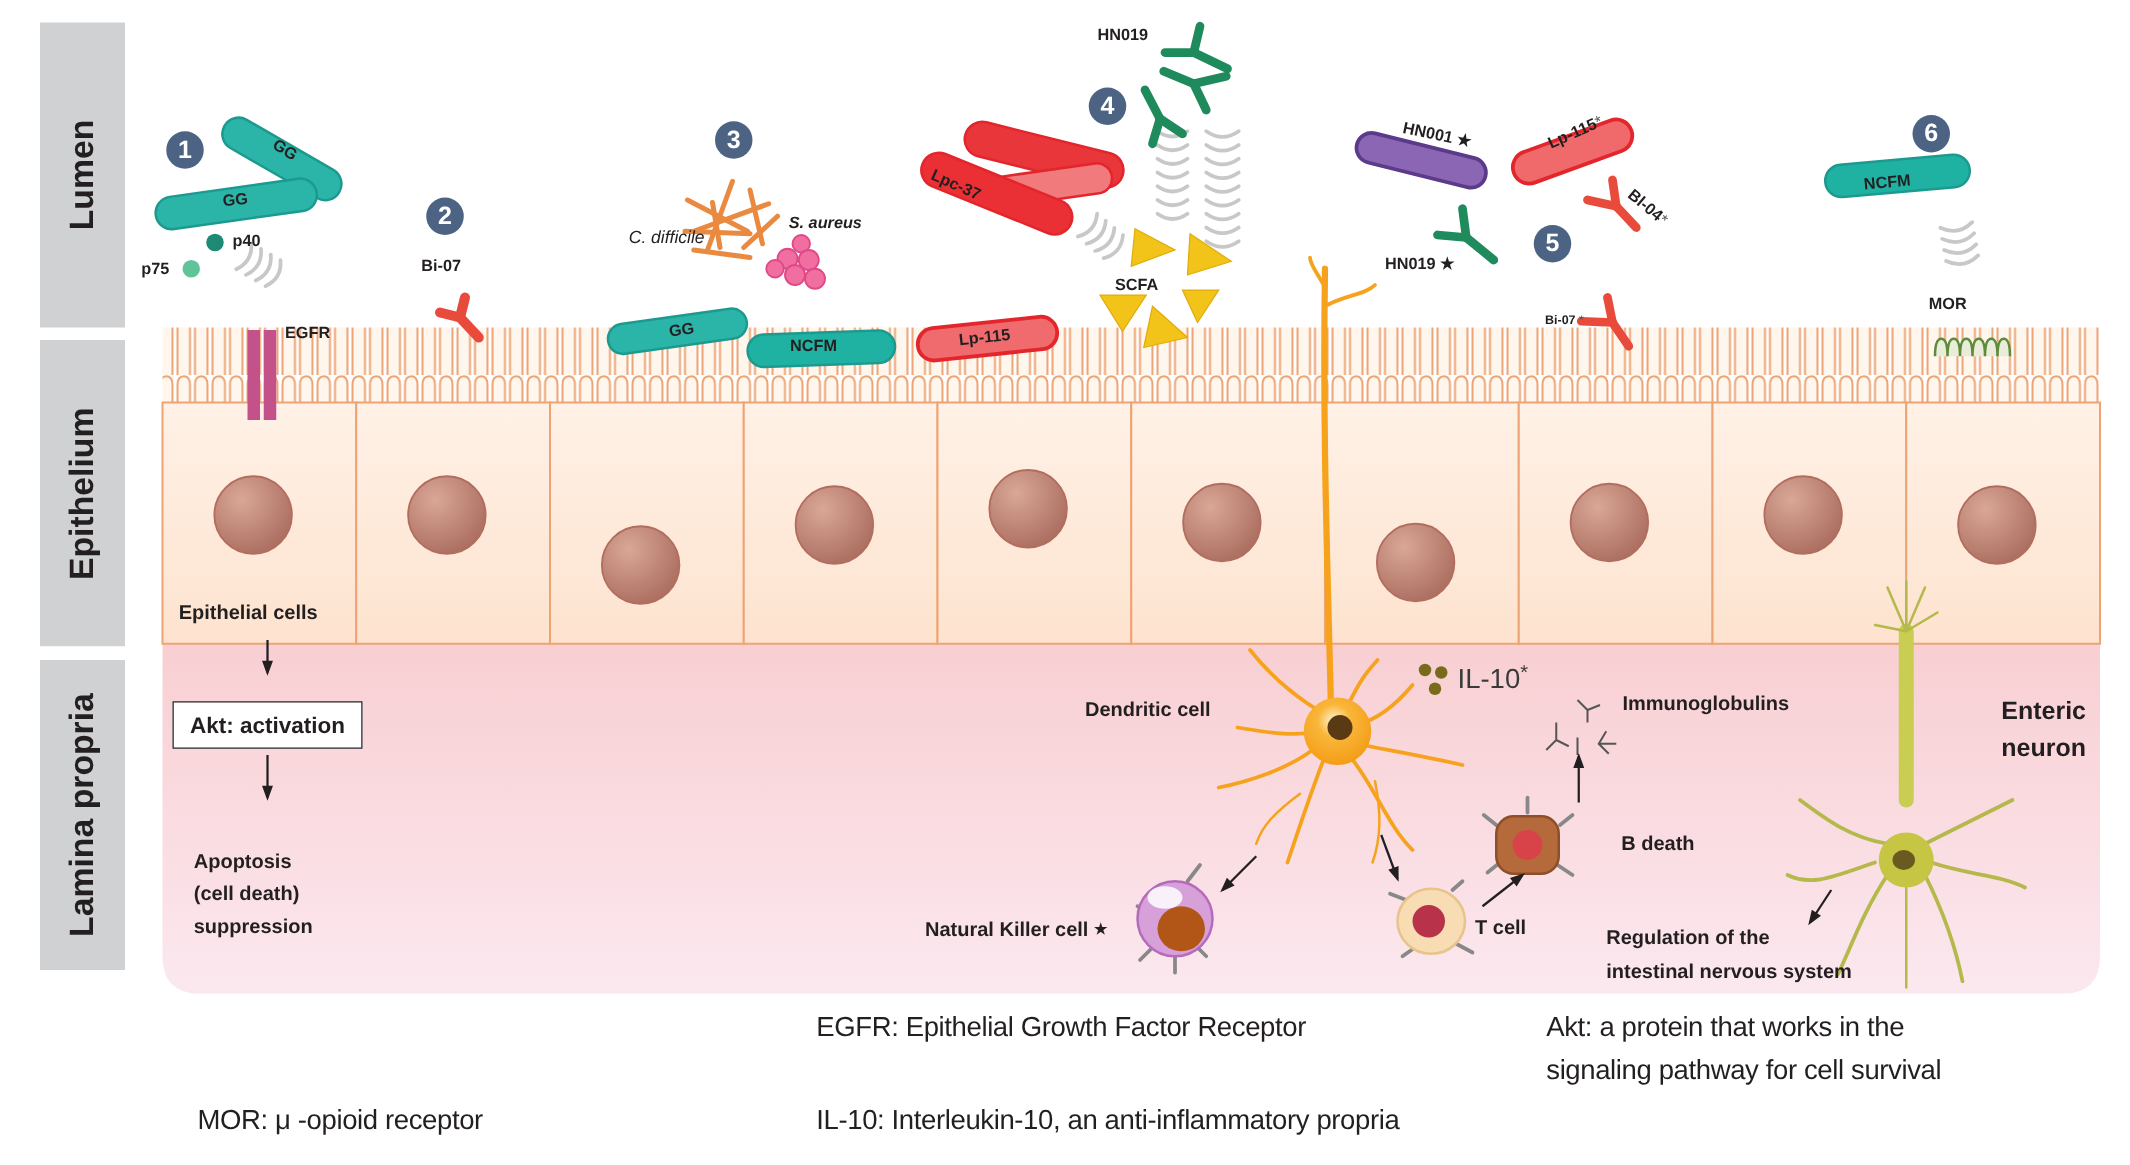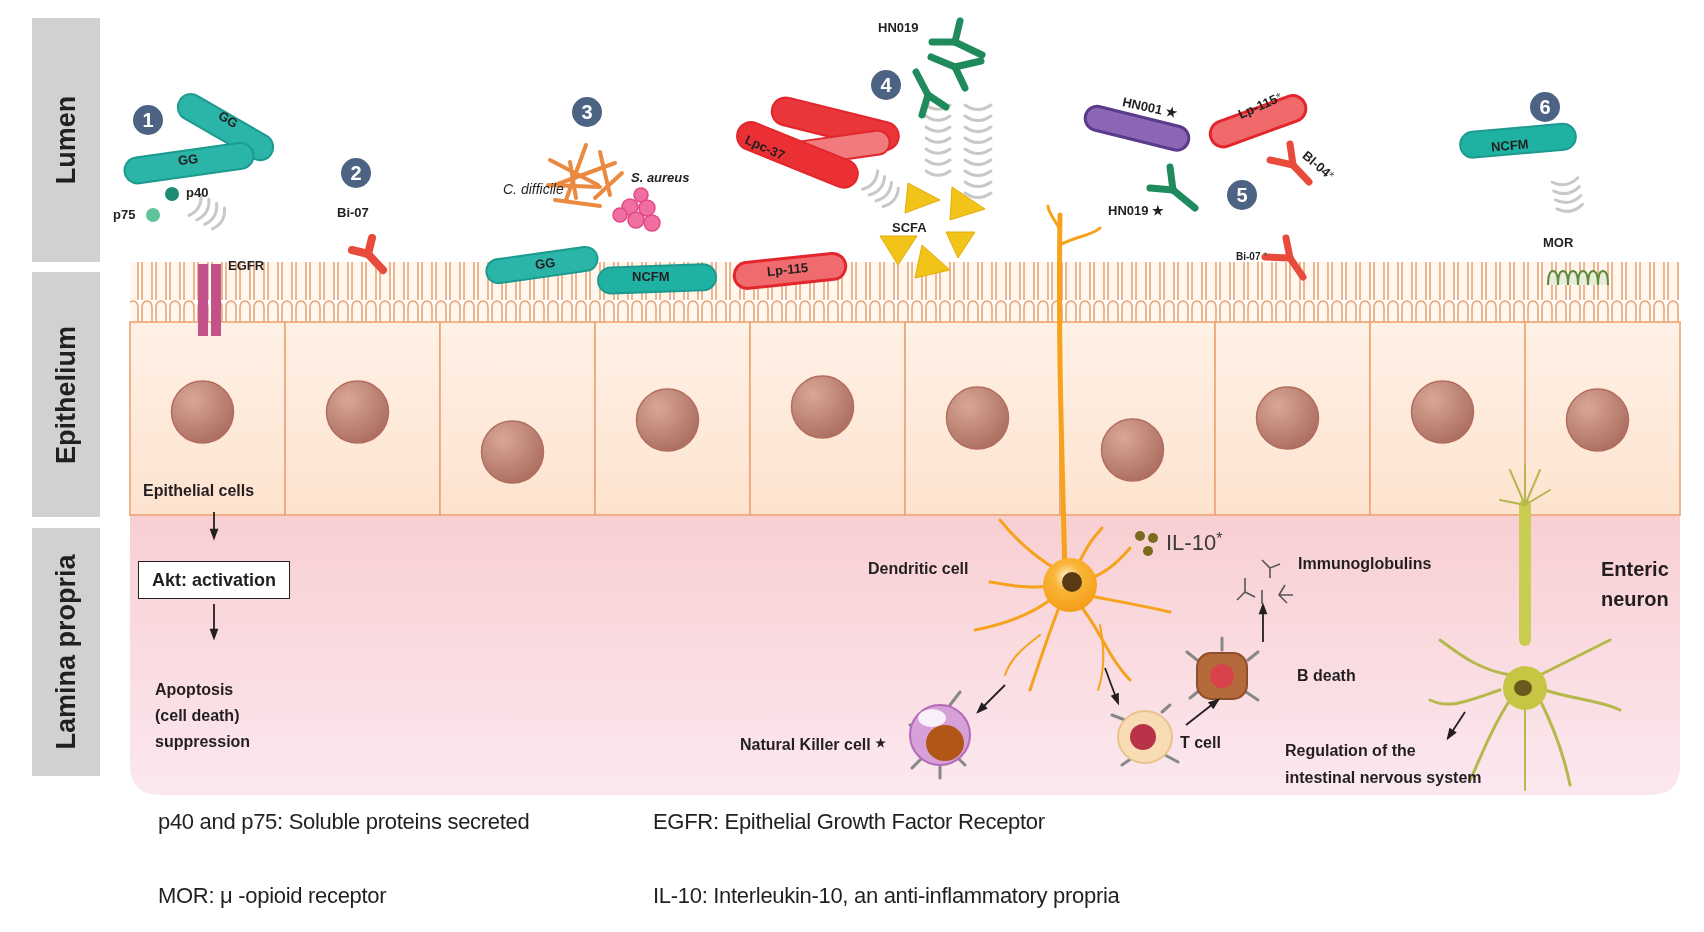--- a/index.html
+++ b/index.html
@@ -366,19 +366,20 @@
 </div>
 <div class="t lbl" style="left:740px;top:736px;font-size:16px;"><span>Natural Killer cell</span> <span style="font-size:12px;vertical-align:top;">★</span></div>
 <div class="t lbl" style="left:1180px;top:734px;font-size:16px;text-align:right;">T cell</div>
 <div class="t lbl" style="left:1297px;top:667px;font-size:16px;">B death</div>
 <div class="t lbl" style="left:1285px;top:737px;font-size:16px;line-height:27px;">
   <div>Regulation of the</div>
   <div>intestinal nervous system</div>
 </div>
 
 <div class="legend" style="left:158px;top:805px;">
-  <div>p40 and p75: Soluble proteins secreted</div>
 </div>
 <div class="legend" style="left:158px;top:879px;">MOR: μ -opioid receptor</div>
 <div class="legend" style="left:653px;top:805px;">EGFR: Epithelial Growth Factor Receptor</div>
 <div class="legend" style="left:653px;top:879px;">IL-10: Interleukin-10, an anti-inflammatory propria</div>
 <div class="legend" style="left:1237px;top:805px;">
+  <div>Akt: a protein that works in the</div>
+  <div>signaling pathway for cell survival</div>
 </div>
 
 </body></html>

